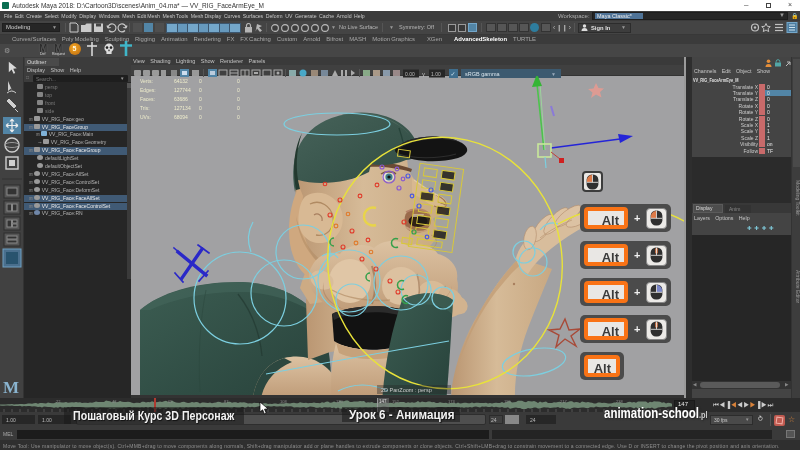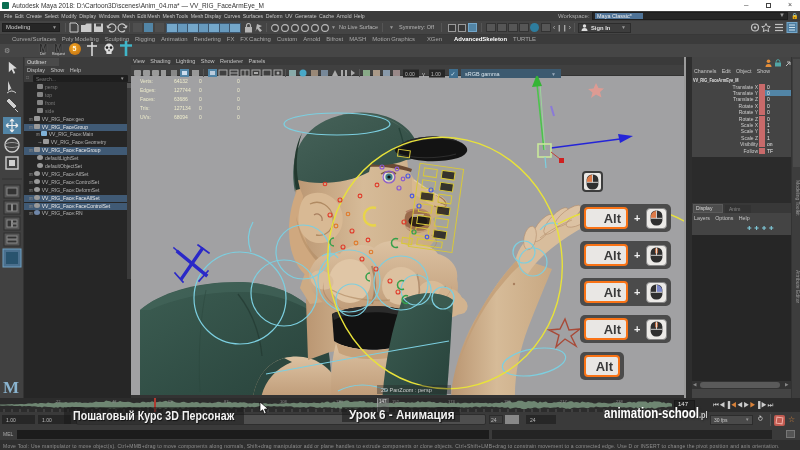--- a/index.html
+++ b/index.html
@@ -532,21 +532,21 @@
 <div class="abs t" style="left:140px;top:77px;font-size:5px;color:#eeeccc;line-height:9px;">
   <div>Verts:<span style="position:absolute;left:34px;">64132</span><span style="position:absolute;left:59px;">0</span><span style="position:absolute;left:97px;">0</span></div>
   <div>Edges:<span style="position:absolute;left:34px;">127744</span><span style="position:absolute;left:59px;">0</span><span style="position:absolute;left:97px;">0</span></div>
   <div>Faces:<span style="position:absolute;left:34px;">63686</span><span style="position:absolute;left:59px;">0</span><span style="position:absolute;left:97px;">0</span></div>
   <div>Tris:<span style="position:absolute;left:34px;">127134</span><span style="position:absolute;left:59px;">0</span><span style="position:absolute;left:97px;">0</span></div>
   <div>UVs:<span style="position:absolute;left:34px;">68094</span><span style="position:absolute;left:59px;">0</span><span style="position:absolute;left:97px;">0</span></div>
 </div>
 
 <style>
   .altrow{position:absolute;background:#4b4b4b;border-radius:5px;height:28px;display:flex;align-items:center;padding:0 4px;}
-  .altkey{width:44px;height:22px;background:#e9e7e4;border:2px solid #f97316;border-radius:4px;
+  .altkey{width:44px;height:22px;background:#e9e7e4;border:4px solid #f97316;border-radius:4px;
           font-size:13px;font-weight:bold;color:#3a3a3a;text-align:right;padding-right:5px;line-height:19px;}
   .altplus{color:#f0f0f0;font-size:11px;font-weight:bold;margin:0 6px;}
   .mousekey{width:20px;height:22px;background:#e9e7e4;border:2px solid #3c3c3c;border-radius:4px;display:flex;align-items:center;justify-content:center;}
   .mousekey2{width:21px;height:21px;background:#eceae7;border:1px solid #888;border-radius:4px;display:flex;align-items:center;justify-content:center;}
 </style>
 
 <div id="altov">
 
   <div class="abs mousekey" style="left:582px;top:171px;width:21px;height:21px;">
         <svg width="13" height="16" viewBox="0 0 12 15">

